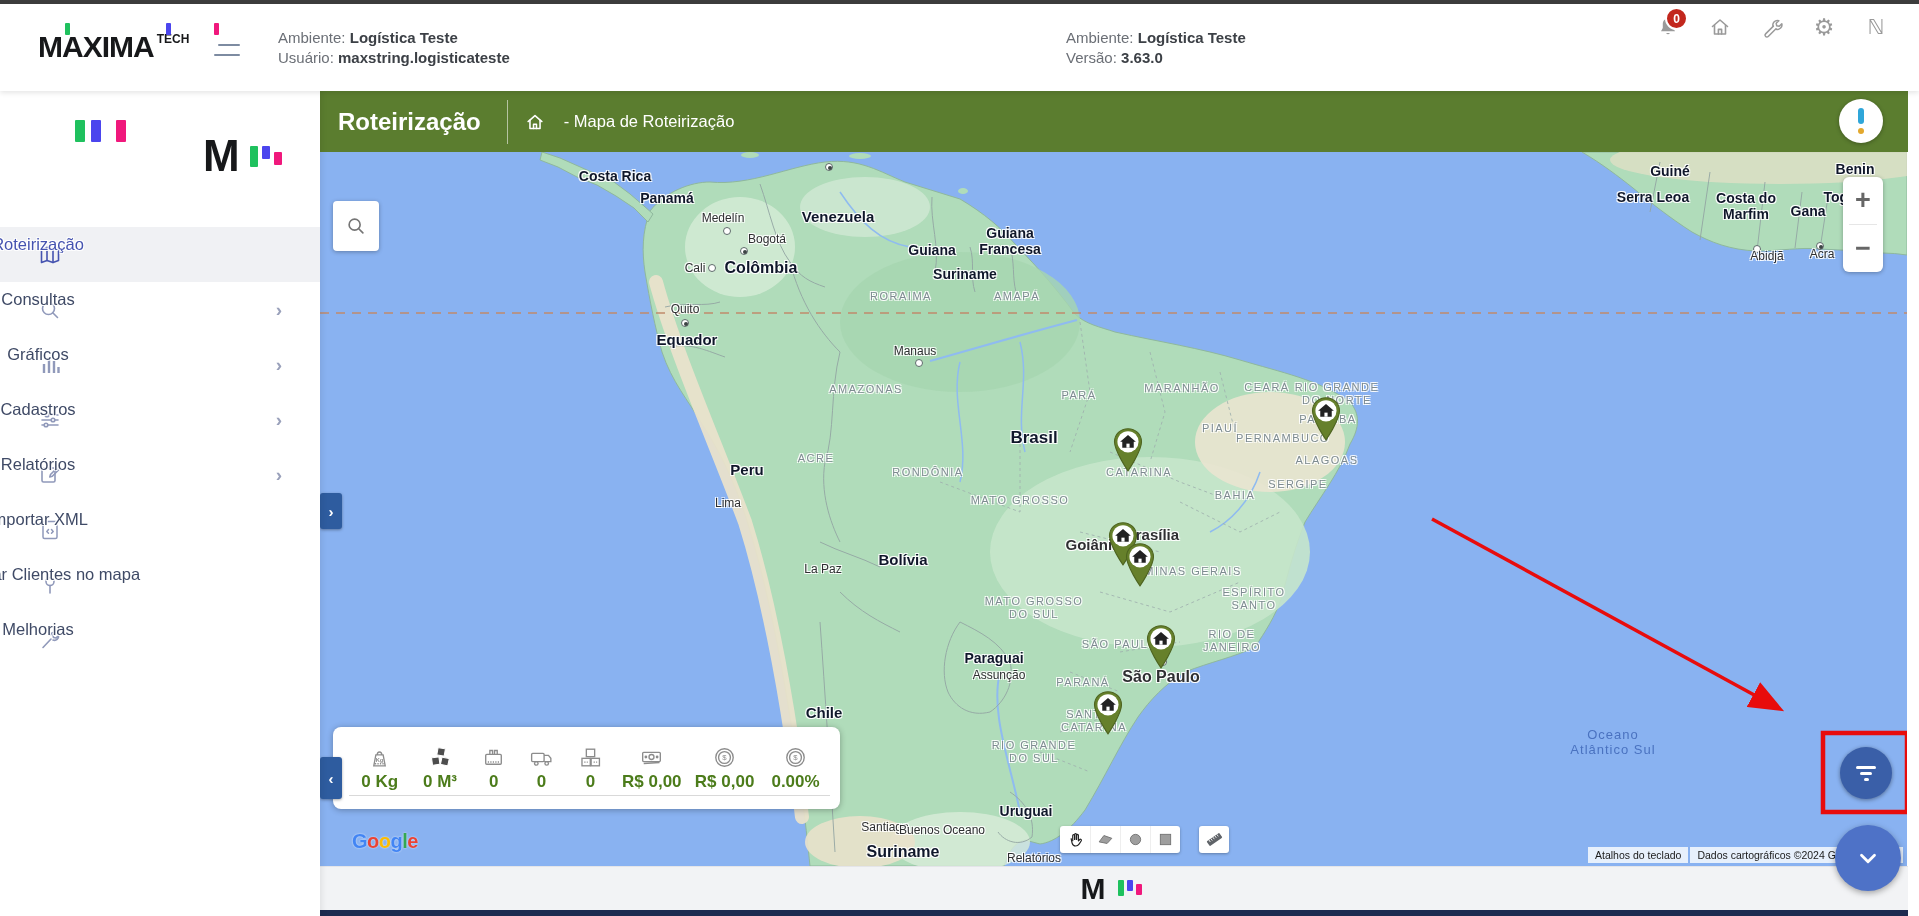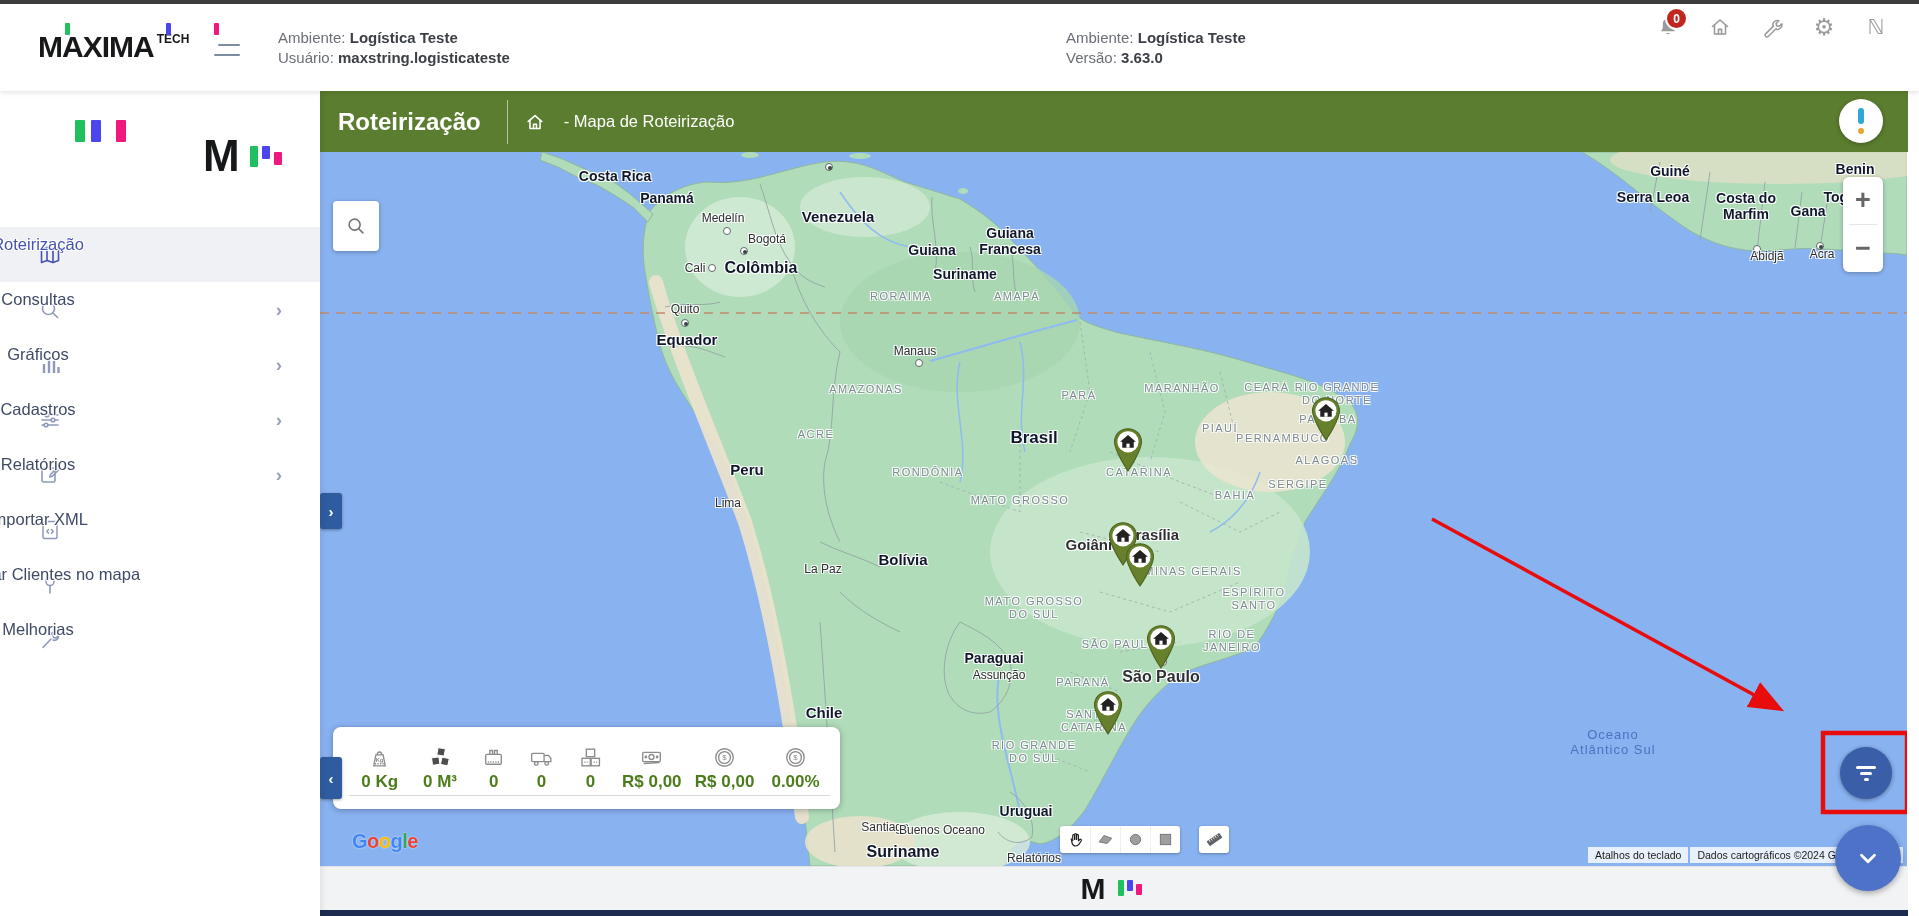--- a/index.html
+++ b/index.html
@@ -361,21 +361,21 @@
         <div class="lbl state" style="left: 947px; top: 235px;">CEARÁ</div>
         <div class="lbl state" style="left: 1017px; top: 235px;">RIO GRANDE</div>
         <div class="lbl state" style="left: 1017px; top: 248px;">DO NORTE</div>
         <div class="lbl state" style="left: 900px; top: 276px;">PIAUÍ</div>
         <div class="lbl state" style="left: 963px; top: 286px;">PERNAMBUCO</div>
         <div class="lbl state" style="left: 1008px; top: 267px;">PARAÍBA</div>
         <div class="lbl state" style="left: 1007px; top: 308px;">ALAGOAS</div>
         <div class="lbl state" style="left: 978px; top: 332px;">SERGIPE</div>
         <div class="lbl state" style="left: 915px; top: 343px;">BAHIA</div>
         <div class="lbl state" style="left: 819px; top: 320px;">CATARINA</div>
-        <div class="lbl state" style="left: 496px; top: 282px;">ACRE</div>
+        <div class="lbl state" style="left: 496px; top: 306px;">ACRE</div>
         <div class="lbl state" style="left: 608px; top: 320px;">RONDÔNIA</div>
         <div class="lbl state" style="left: 700px; top: 348px;">MATO GROSSO</div>
         <div class="lbl state" style="left: 873px; top: 419px;">MINAS GERAIS</div>
         <div class="lbl state" style="left: 934px; top: 440px;">ESPÍRITO</div>
         <div class="lbl state" style="left: 934px; top: 453px;">SANTO</div>
         <div class="lbl state" style="left: 912px; top: 482px;">RIO DE</div>
         <div class="lbl state" style="left: 912px; top: 495px;">JANEIRO</div>
         <div class="lbl state" style="left: 800px; top: 492px;">SÃO PAULO</div>
         <div class="lbl state" style="left: 763px; top: 530px;">PARANÁ</div>
         <div class="lbl state" style="left: 768px; top: 562px;">SANTA</div>

